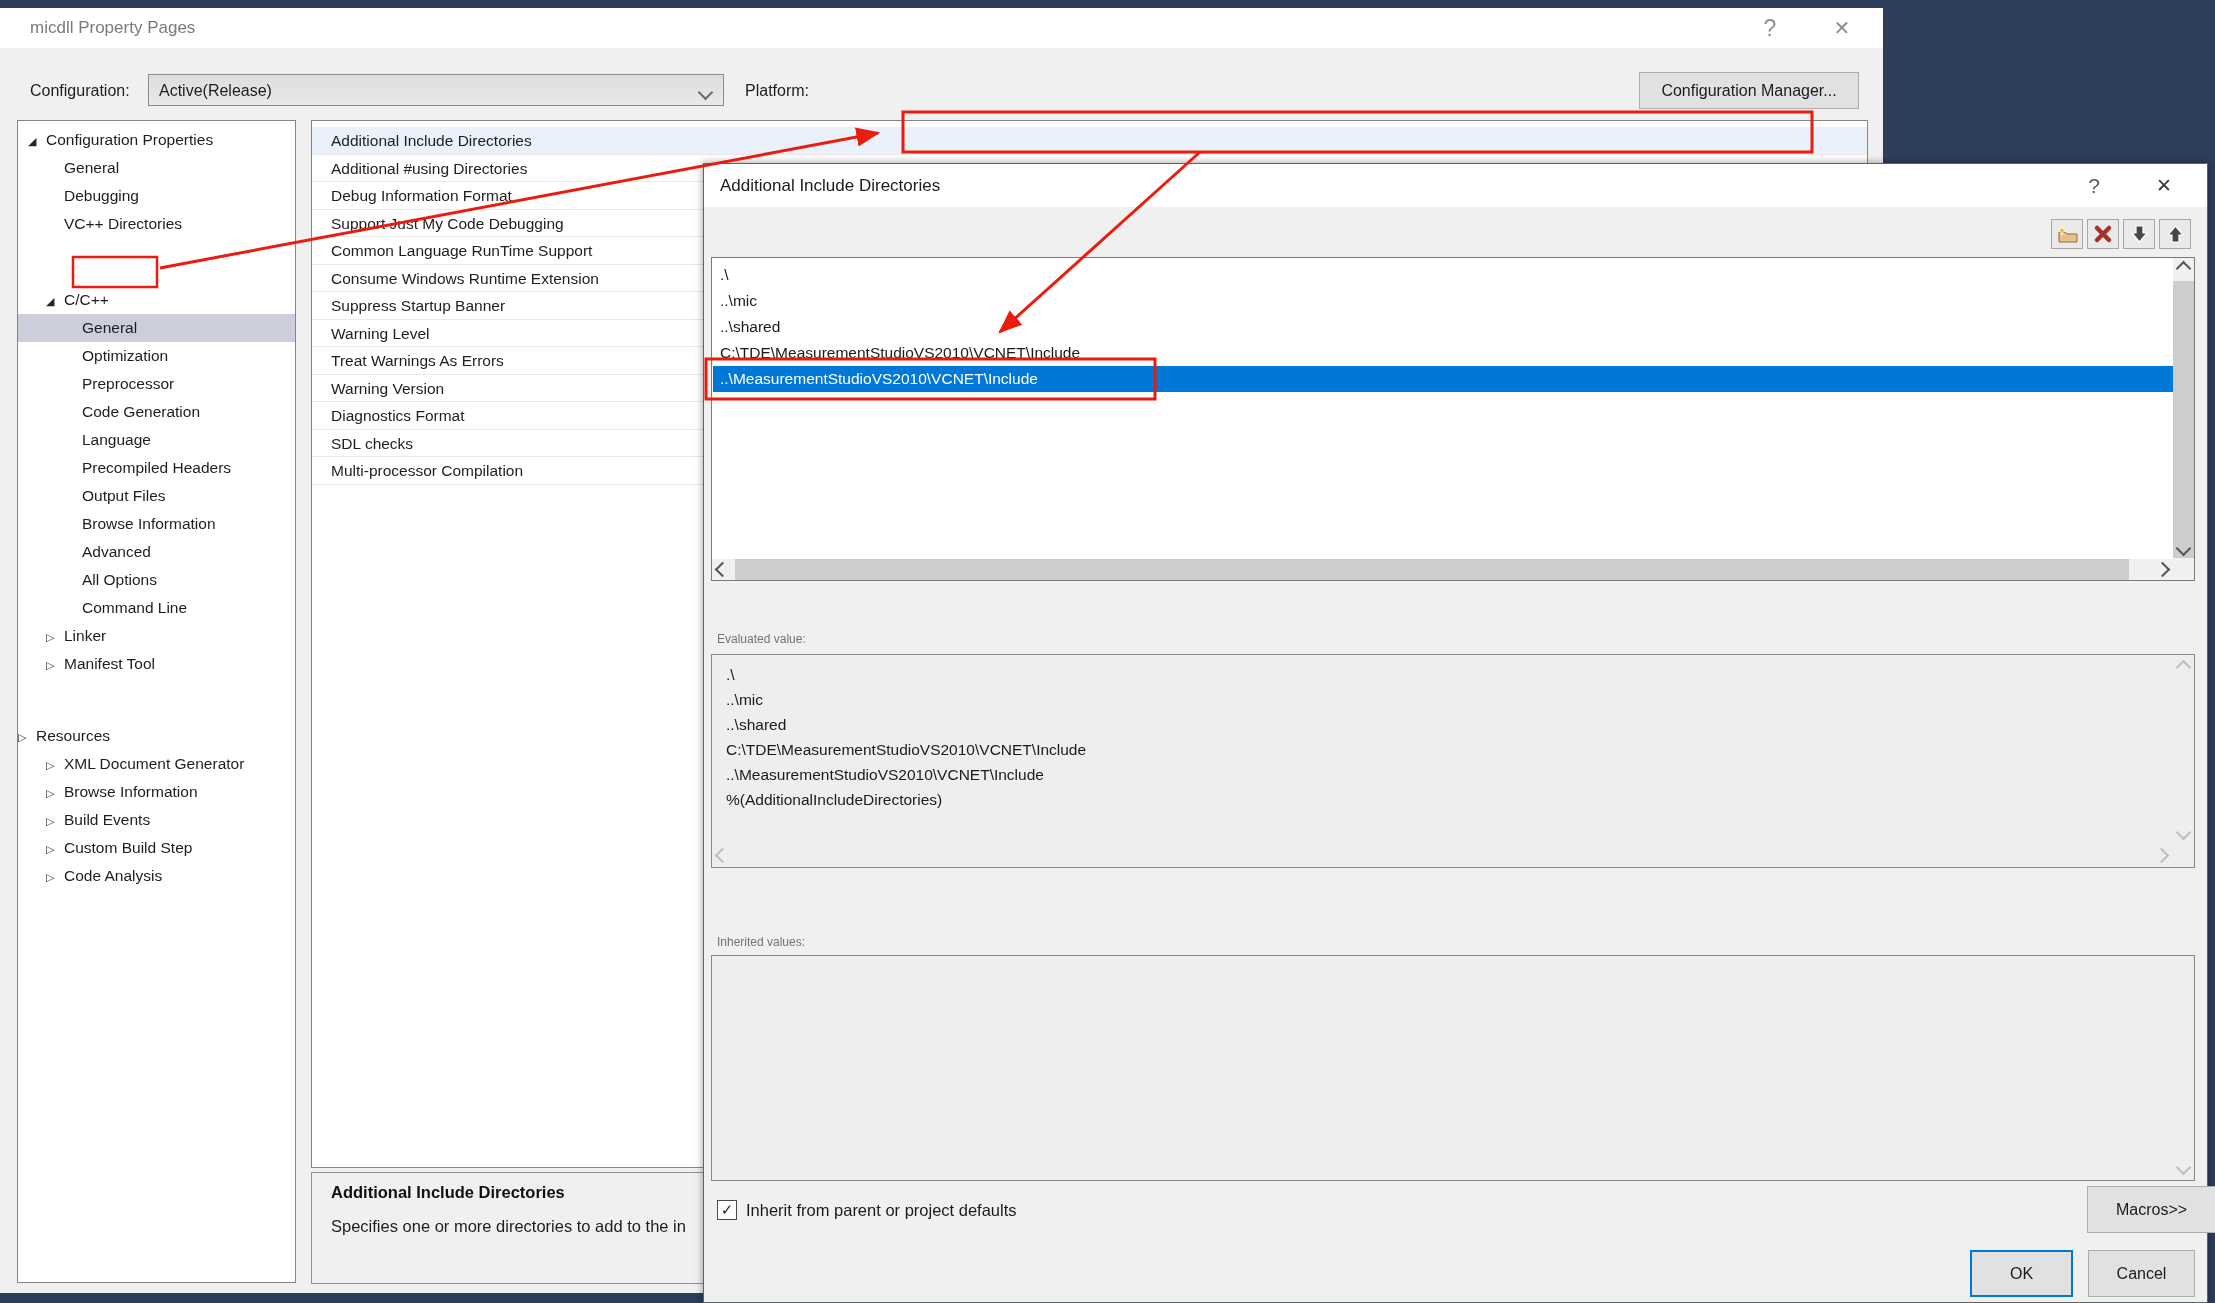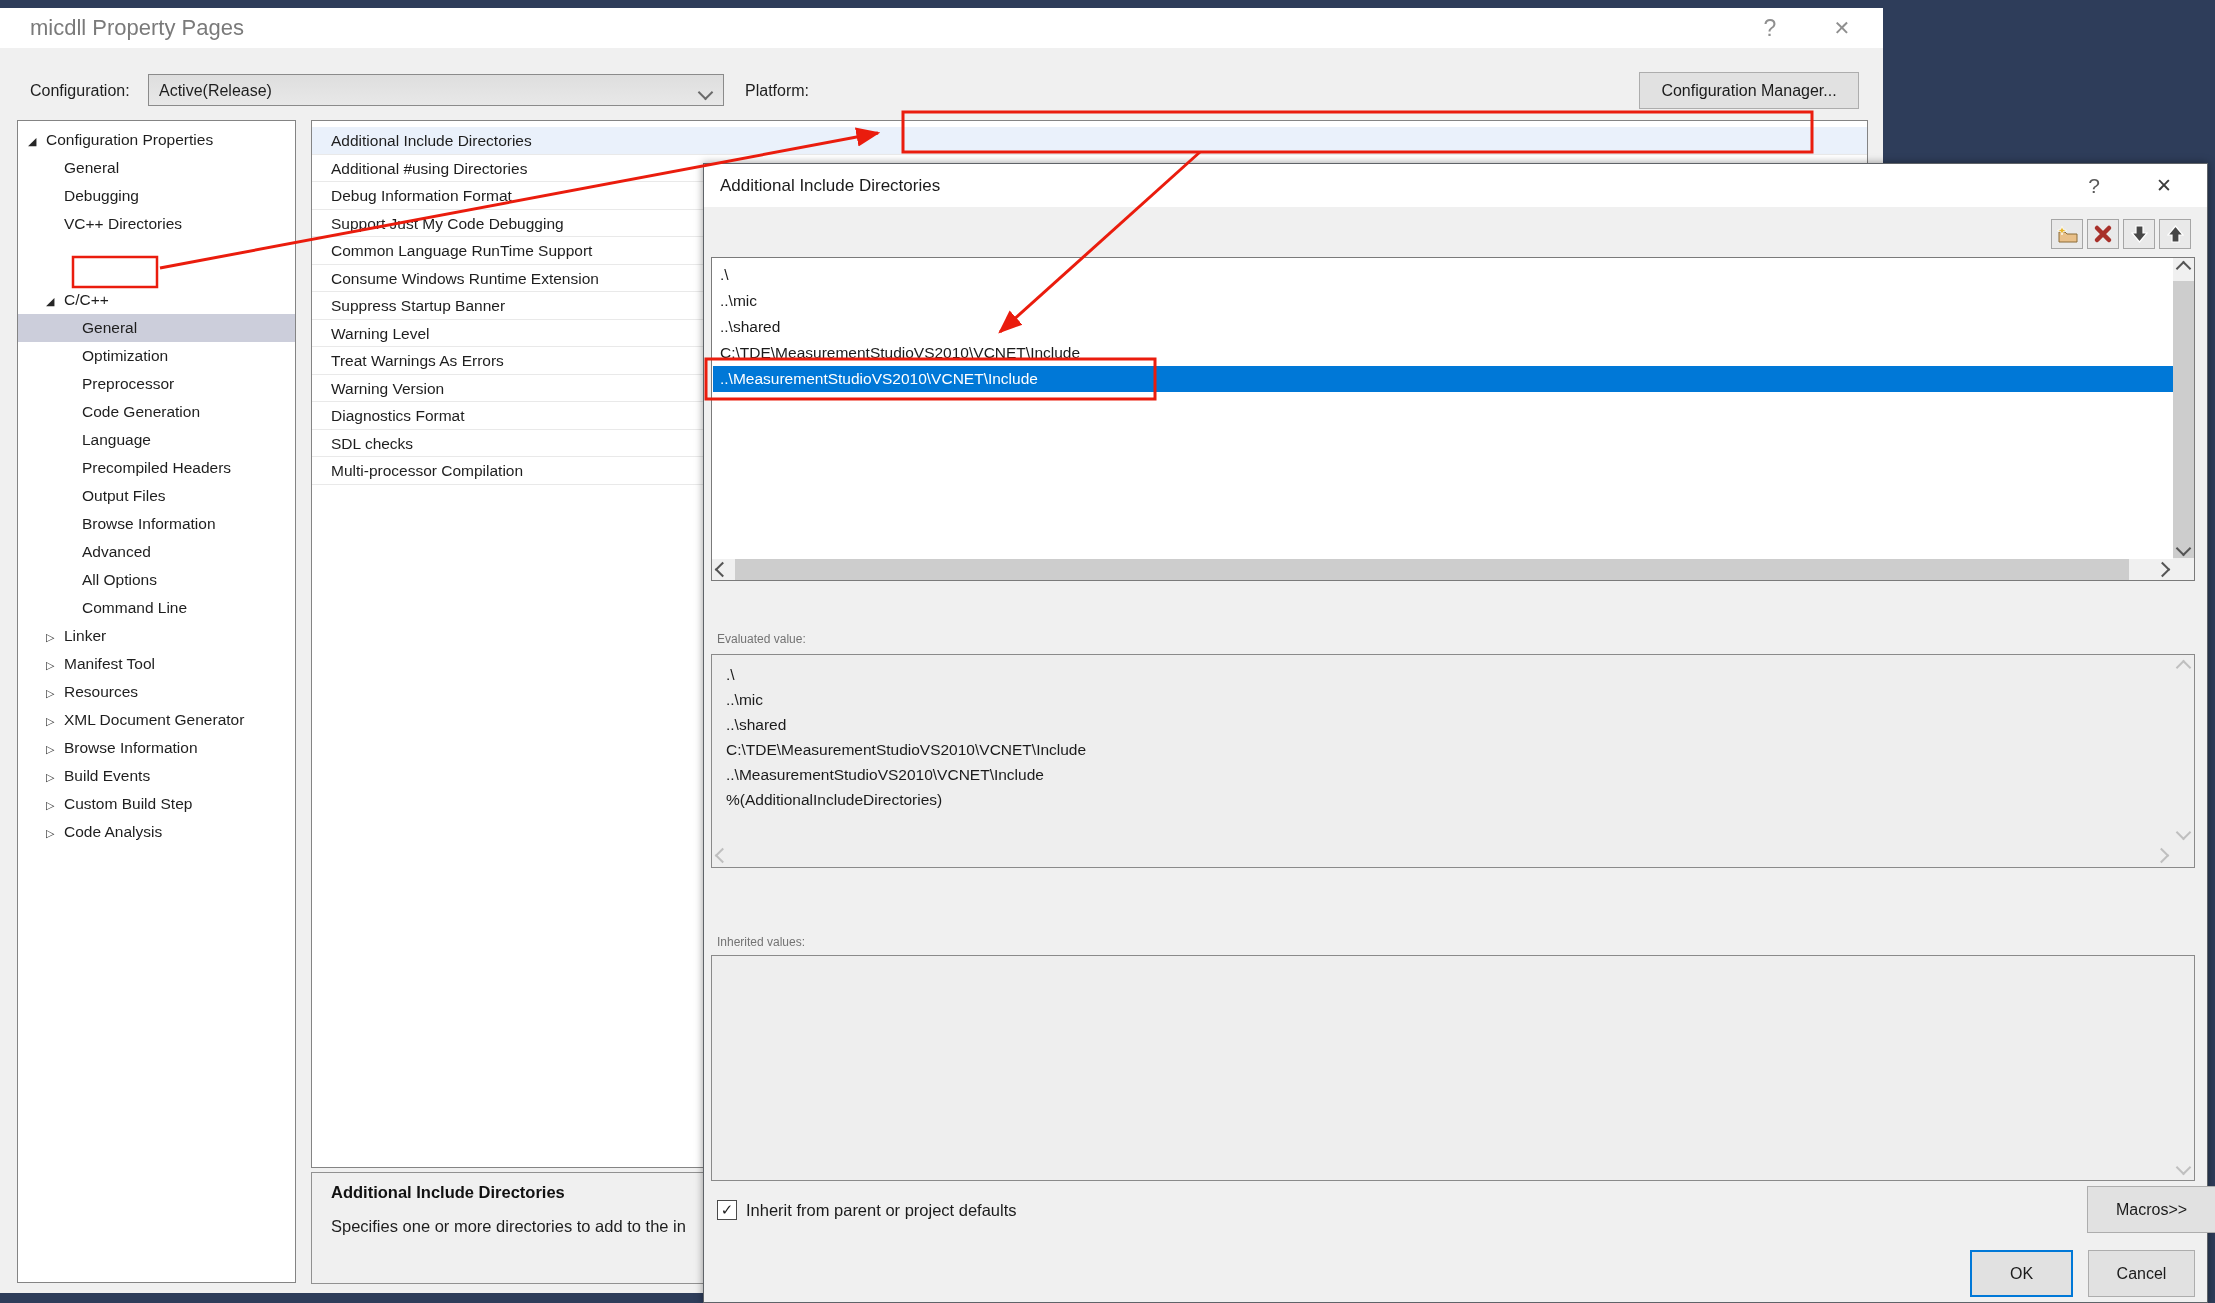--- a/index.html
+++ b/index.html
@@ -1,21 +1,21 @@
 <!DOCTYPE html>
 <html><head>
 <meta charset="utf-8">
 <style>
   html,body{margin:0;padding:0;background:#2e3d5a;font-family:"Liberation Sans",sans-serif;}
   #page{position:relative;width:2215px;height:1303px;overflow:hidden;background:#2e3d5a;}
   .abs{position:absolute;}
   
   #main-dialog{left:0;top:8px;width:1883px;height:1285px;background:#f0f0f0;}
   #main-titlebar{left:0;top:0;width:100%;height:40px;background:#ffffff;}
-  #main-title{left:30px;top:0;height:40px;line-height:40px;font-size:22px;color:#7a7a7a;}
+  #main-title{left:30px;top:0;height:40px;line-height:40px;font-size:17px;color:#7a7a7a;}
   .winbtn{width:44px;height:40px;line-height:40px;text-align:center;color:#8f8f8f;}
   #main-help{left:1748px;top:0;font-size:23px;}
   #main-close{left:1820px;top:0;font-size:20px;}
   .cfg-label{top:66px;height:34px;line-height:34px;font-size:16px;color:#1e1e1e;}
   .select{top:66px;height:32px;background:linear-gradient(#dedede,#e8e8e8);border:1px solid #8b8b8b;line-height:32px;font-size:16px;color:#1e1e1e;padding-left:10px;box-sizing:border-box;}
   .select .chev{position:absolute;right:12px;top:12px;}
   .chev{display:inline-block;width:9px;height:9px;border-right:2px solid #555;border-bottom:2px solid #555;}
   .chev.down{transform:rotate(45deg);}
   .chev.up{transform:rotate(-135deg);}
   .chev.left{transform:rotate(135deg);}
@@ -104,21 +104,21 @@
         <div class="tree-row" style="padding-left: 46px;"><span class="expander"></span><span>Code Generation</span></div>
         <div class="tree-row" style="padding-left: 46px;"><span class="expander"></span><span>Language</span></div>
         <div class="tree-row" style="padding-left: 46px;"><span class="expander"></span><span>Precompiled Headers</span></div>
         <div class="tree-row" style="padding-left: 46px;"><span class="expander"></span><span>Output Files</span></div>
         <div class="tree-row" style="padding-left: 46px;"><span class="expander"></span><span>Browse Information</span></div>
         <div class="tree-row" style="padding-left: 46px;"><span class="expander"></span><span>Advanced</span></div>
         <div class="tree-row" style="padding-left: 46px;"><span class="expander"></span><span>All Options</span></div>
         <div class="tree-row" style="padding-left: 46px;"><span class="expander"></span><span>Command Line</span></div>
         <div class="tree-row" style="padding-left: 28px;"><span class="expander">▷</span><span>Linker</span></div>
         <div class="tree-row" style="padding-left: 28px;"><span class="expander">▷</span><span>Manifest Tool</span></div>
-        <div class="tree-row" style="padding-left: 28px;"><span class="expander">▷</span><span>Resources</span></div>
+        <div class="tree-row" style=" margin-top: 44px;"><span class="expander">▷</span><span>Resources</span></div>
         <div class="tree-row" style="padding-left: 28px;"><span class="expander">▷</span><span>XML Document Generator</span></div>
         <div class="tree-row" style="padding-left: 28px;"><span class="expander">▷</span><span>Browse Information</span></div>
         <div class="tree-row" style="padding-left: 28px;"><span class="expander">▷</span><span>Build Events</span></div>
         <div class="tree-row" style="padding-left: 28px;"><span class="expander">▷</span><span>Custom Build Step</span></div>
         <div class="tree-row" style="padding-left: 28px;"><span class="expander">▷</span><span>Code Analysis</span></div>
       </div>
 
     <div class="abs" id="grid-panel">
         <div class="prop-row hl">Additional Include Directories</div>
         <div class="prop-row">Additional #using Directories</div>

